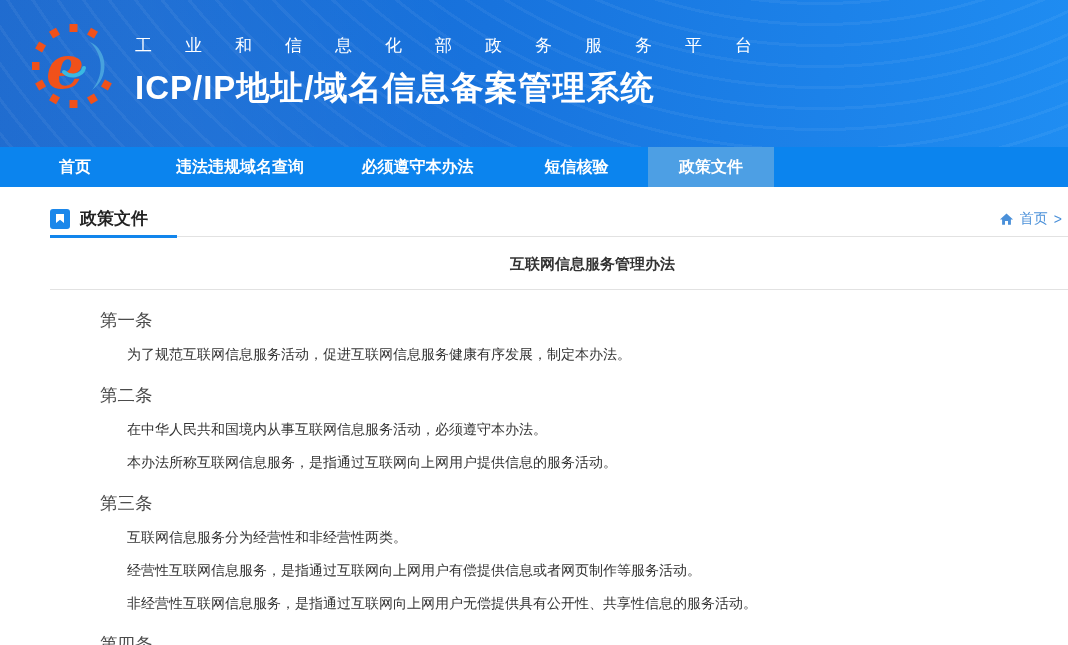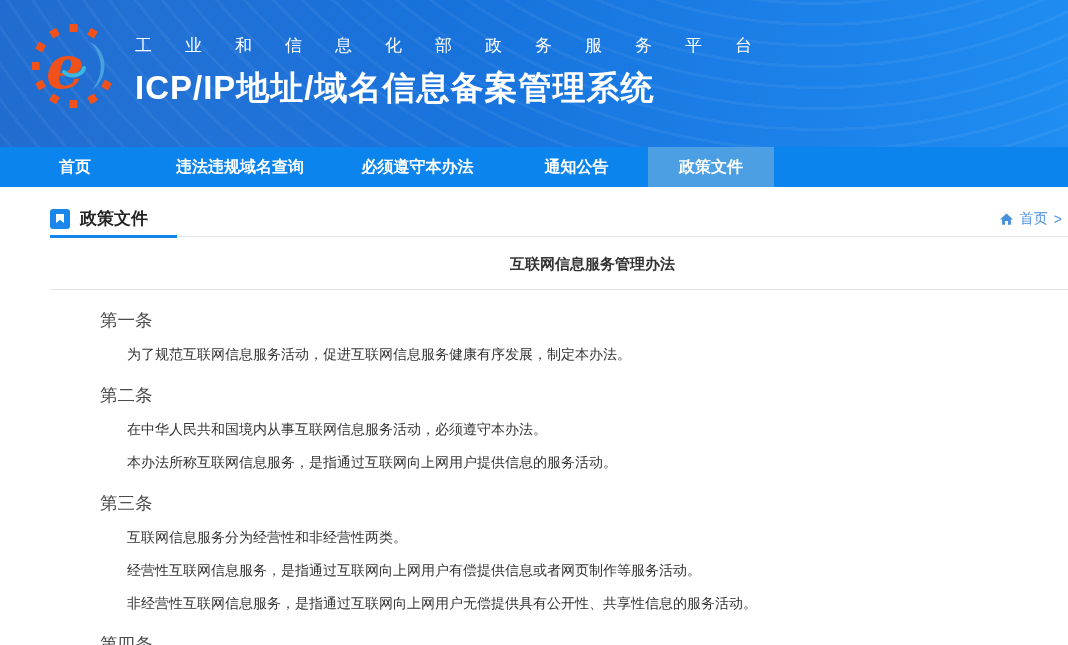--- a/index.html
+++ b/index.html
@@ -79,21 +79,21 @@
   <div class="head-text">
     <div class="subtitle">工业和信息化部政务服务平台</div>
     <h1 class="title">ICP/IP地址/域名信息备案管理系统</h1>
   </div>
 </header>
 
 <nav class="main-nav">
   <a class="nav-item n1">首页</a>
   <a class="nav-item n4">违法违规域名查询</a>
   <a class="nav-item n5">必须遵守本办法</a>
-  <a class="nav-item n6">通知公告</a>
+  <a class="nav-item n6">短信核验</a>
   <a class="nav-item n7 active">政策文件</a>
 </nav>
 
 <main class="content">
 
   <div class="section-head">
     <div class="section-title-row">
       <svg class="icon-svg" width="20" height="20" viewBox="0 0 20 20">
         <rect width="20" height="20" rx="3" fill="#1b87ea"></rect>
         <path d="M6 5 h8 v9 l-4 -3.2 l-4 3.2 z" fill="#ffffff"></path>

